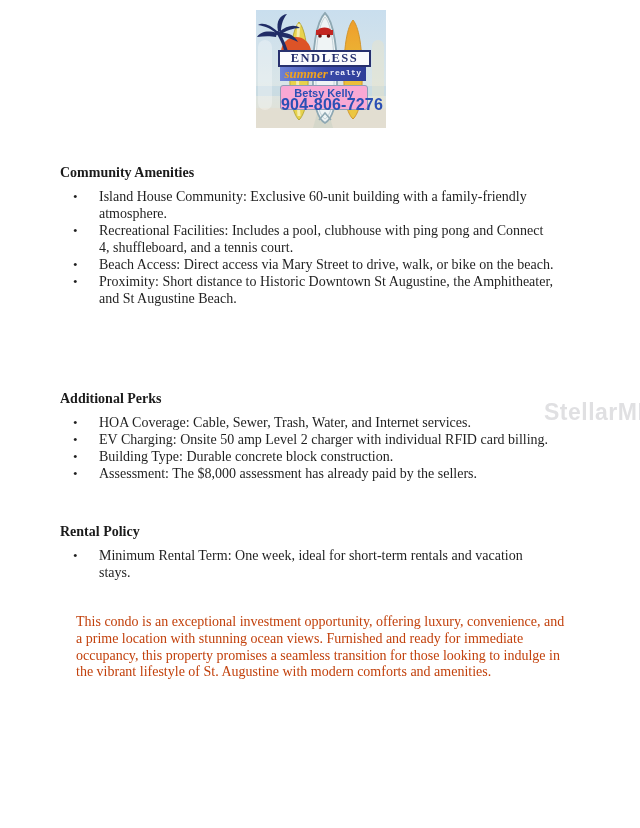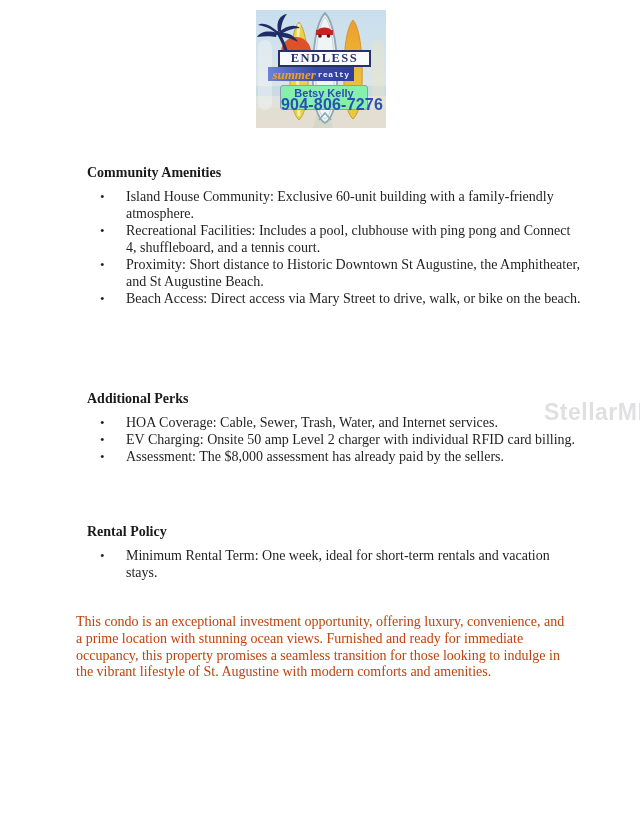--- a/index.html
+++ b/index.html
@@ -15,45 +15,45 @@
   .logo{position:absolute;left:256px;top:10px;width:130px;height:118px;}
   .logo svg{position:absolute;left:0;top:0;}
   .banner-endless{
     position:absolute;left:22px;top:40px;width:93px;height:17px;
     background:#fbfbfd;border:2px solid #27306e;box-sizing:border-box;
     display:flex;align-items:center;justify-content:center;
     font-weight:bold;font-size:12.5px;letter-spacing:1.5px;color:#27306e;
     font-family:"Liberation Serif",serif;white-space:nowrap;
   }
   .banner-summer{
-    position:absolute;left:12px;top:57px;width:86px;height:14px;
+    position:absolute;left:24px;top:57px;width:86px;height:14px;
     background:linear-gradient(90deg,#6d82d6 0%,#3a4aa8 55%,#2e3d98 100%);
-    display:flex;align-items:center;justify-content:center;gap:2px;
+    display:flex;align-items:flex-start;justify-content:center;gap:2px;
     box-sizing:border-box;padding-top:1px;white-space:nowrap;
   }
   .banner-summer .summer{
     font-family:"Liberation Serif",serif;font-style:italic;font-weight:bold;
     font-size:13px;line-height:12px;color:#f2a31d;
   }
   .banner-summer .realty{
     font-family:Liberation Mono, monospace;font-weight:bold;
     font-size:8px;line-height:9px;color:#eef0fb;letter-spacing:.5px;
   }
   .agent-box{
     position:absolute;left:24px;top:75px;width:88px;height:25px;
-    background:#86efac;border:1px solid #8e9cb8;border-radius:3px;
+    background:#f9a8d4;border:1px solid #8e9cb8;border-radius:3px;
     box-sizing:border-box;text-align:center;
     font-family:"Liberation Sans",sans-serif;font-weight:bold;color:#2b50b5;
     white-space:nowrap;
   }
   .agent-name{font-size:11px;line-height:12px;margin-top:1px;}
   .agent-phone{font-size:16px;line-height:11px;letter-spacing:.2px;}
 
   
-  .sec{position:absolute;left:87px;width:494px;}
+  .sec{position:absolute;left:60px;width:494px;}
   .sec h2{margin:0;font-size:14px;line-height:17px;font-weight:bold;color:#1b1b1b;}
   .sec ul{list-style:none;margin:7px 0 0 0;padding:0;font-size:14px;line-height:17px;}
   .sec li{position:relative;padding-left:39px;}
   .sec li::before{content:"\2022";position:absolute;left:13px;top:0;font-size:13px;}
   .sec b{font-weight:normal;}
   .sec1{top:164px;}
   .sec2{top:368px;margin-top:22px;}
   .sec3{top:523px;}
   .closing{
     position:absolute;left:76px;top:614px;width:494px;margin:0;
@@ -143,40 +143,44 @@
     <ul>
       <li>
         <b>Island House Community:</b>
         <span>Exclusive 60-unit building with a family-friendly atmosphere.</span>
       </li>
       <li>
         <b>Recreational Facilities:</b>
         <span>Includes a pool, clubhouse with ping pong and Connect 4, shuffleboard, and a tennis court.</span>
       </li>
       <li>
+        <b>Beach Access:</b>
+        <span>Direct access via Mary Street to drive, walk, or bike on the beach.</span>
+      </li>
+      <li>
         <b>Proximity:</b>
         <span>Short distance to Historic Downtown St Augustine, the Amphitheater, and St Augustine Beach.</span>
-      </li>
-      <li>
-        <b>Beach Access:</b>
-        <span>Direct access via Mary Street to drive, walk, or bike on the beach.</span>
       </li>
     </ul>
   </section>
 
   <section class="sec sec2">
     <h2>Additional Perks</h2>
     <ul>
       <li>
         <b>HOA Coverage:</b>
         <span>Cable, Sewer, Trash, Water, and Internet services.</span>
       </li>
       <li>
         <b>EV Charging:</b>
         <span>Onsite 50 amp Level 2 charger with individual RFID card billing.</span>
+      </li>
+      <li>
+        <b>Building Type:</b>
+        <span>Durable concrete block construction.</span>
       </li>
       <li>
         <b>Assessment:</b>
         <span>The $8,000 assessment has already paid by the sellers.</span>
       </li>
     </ul>
   </section>
 
   <section class="sec sec3">
     <h2>Rental Policy</h2>

